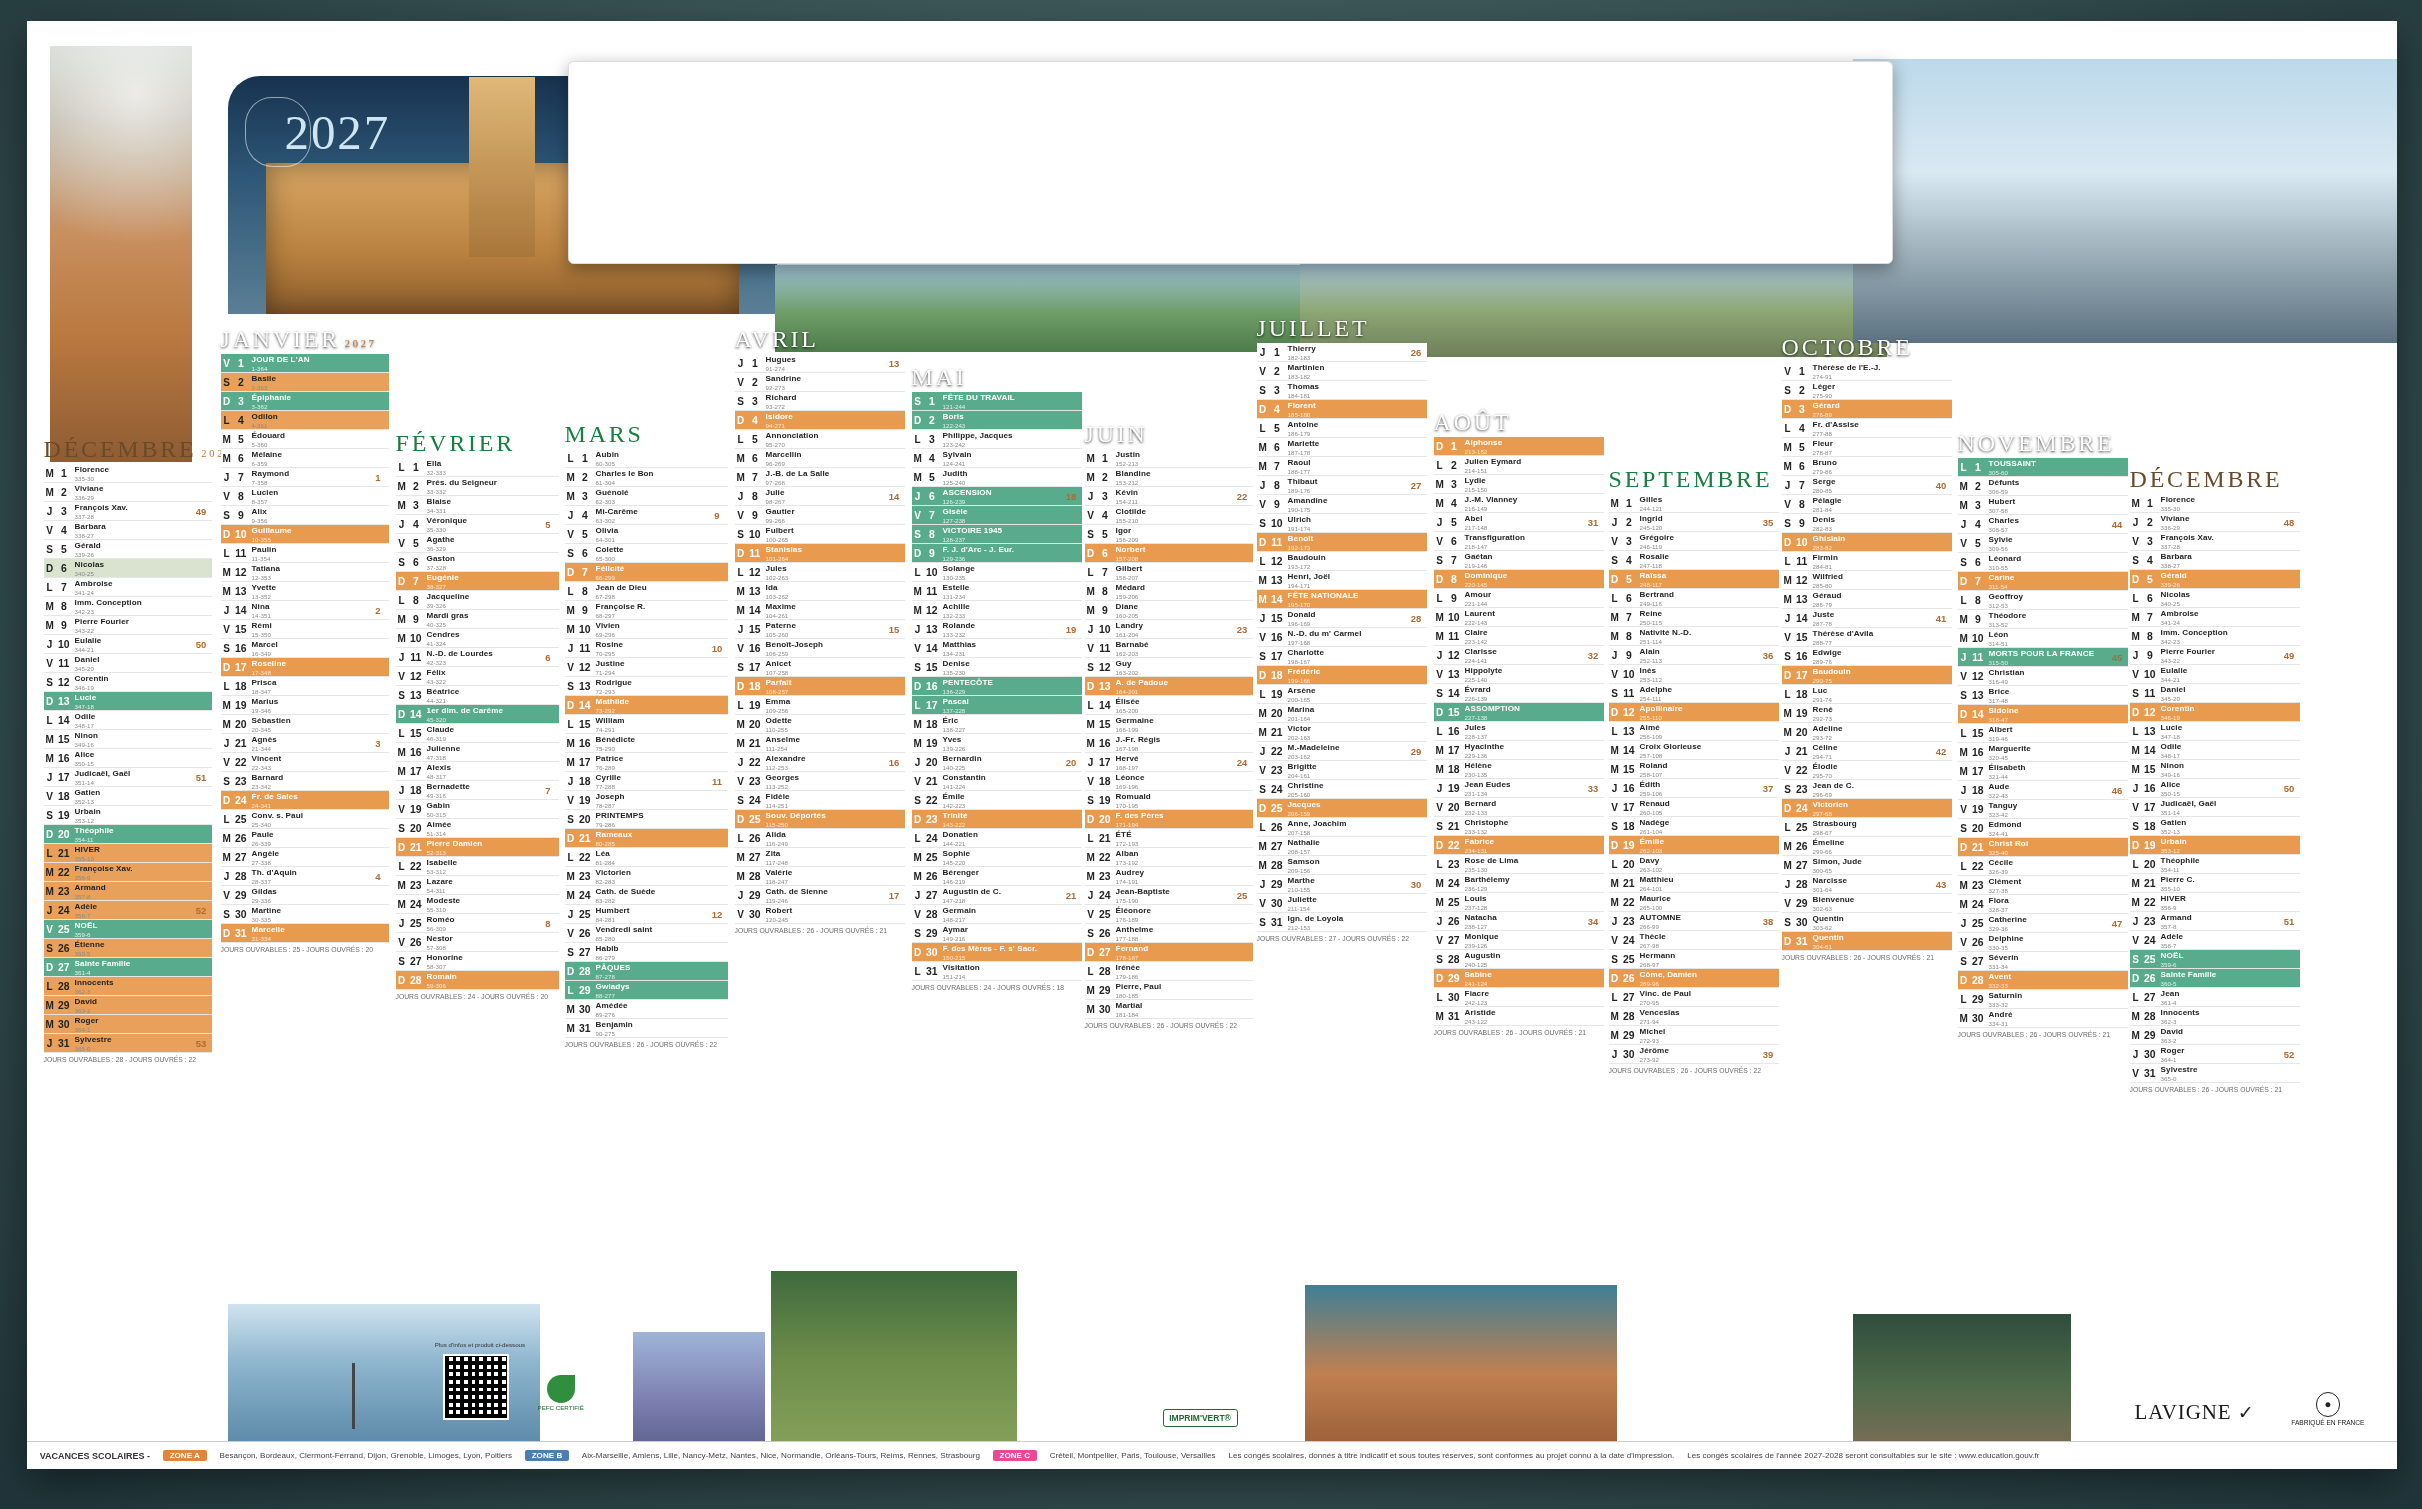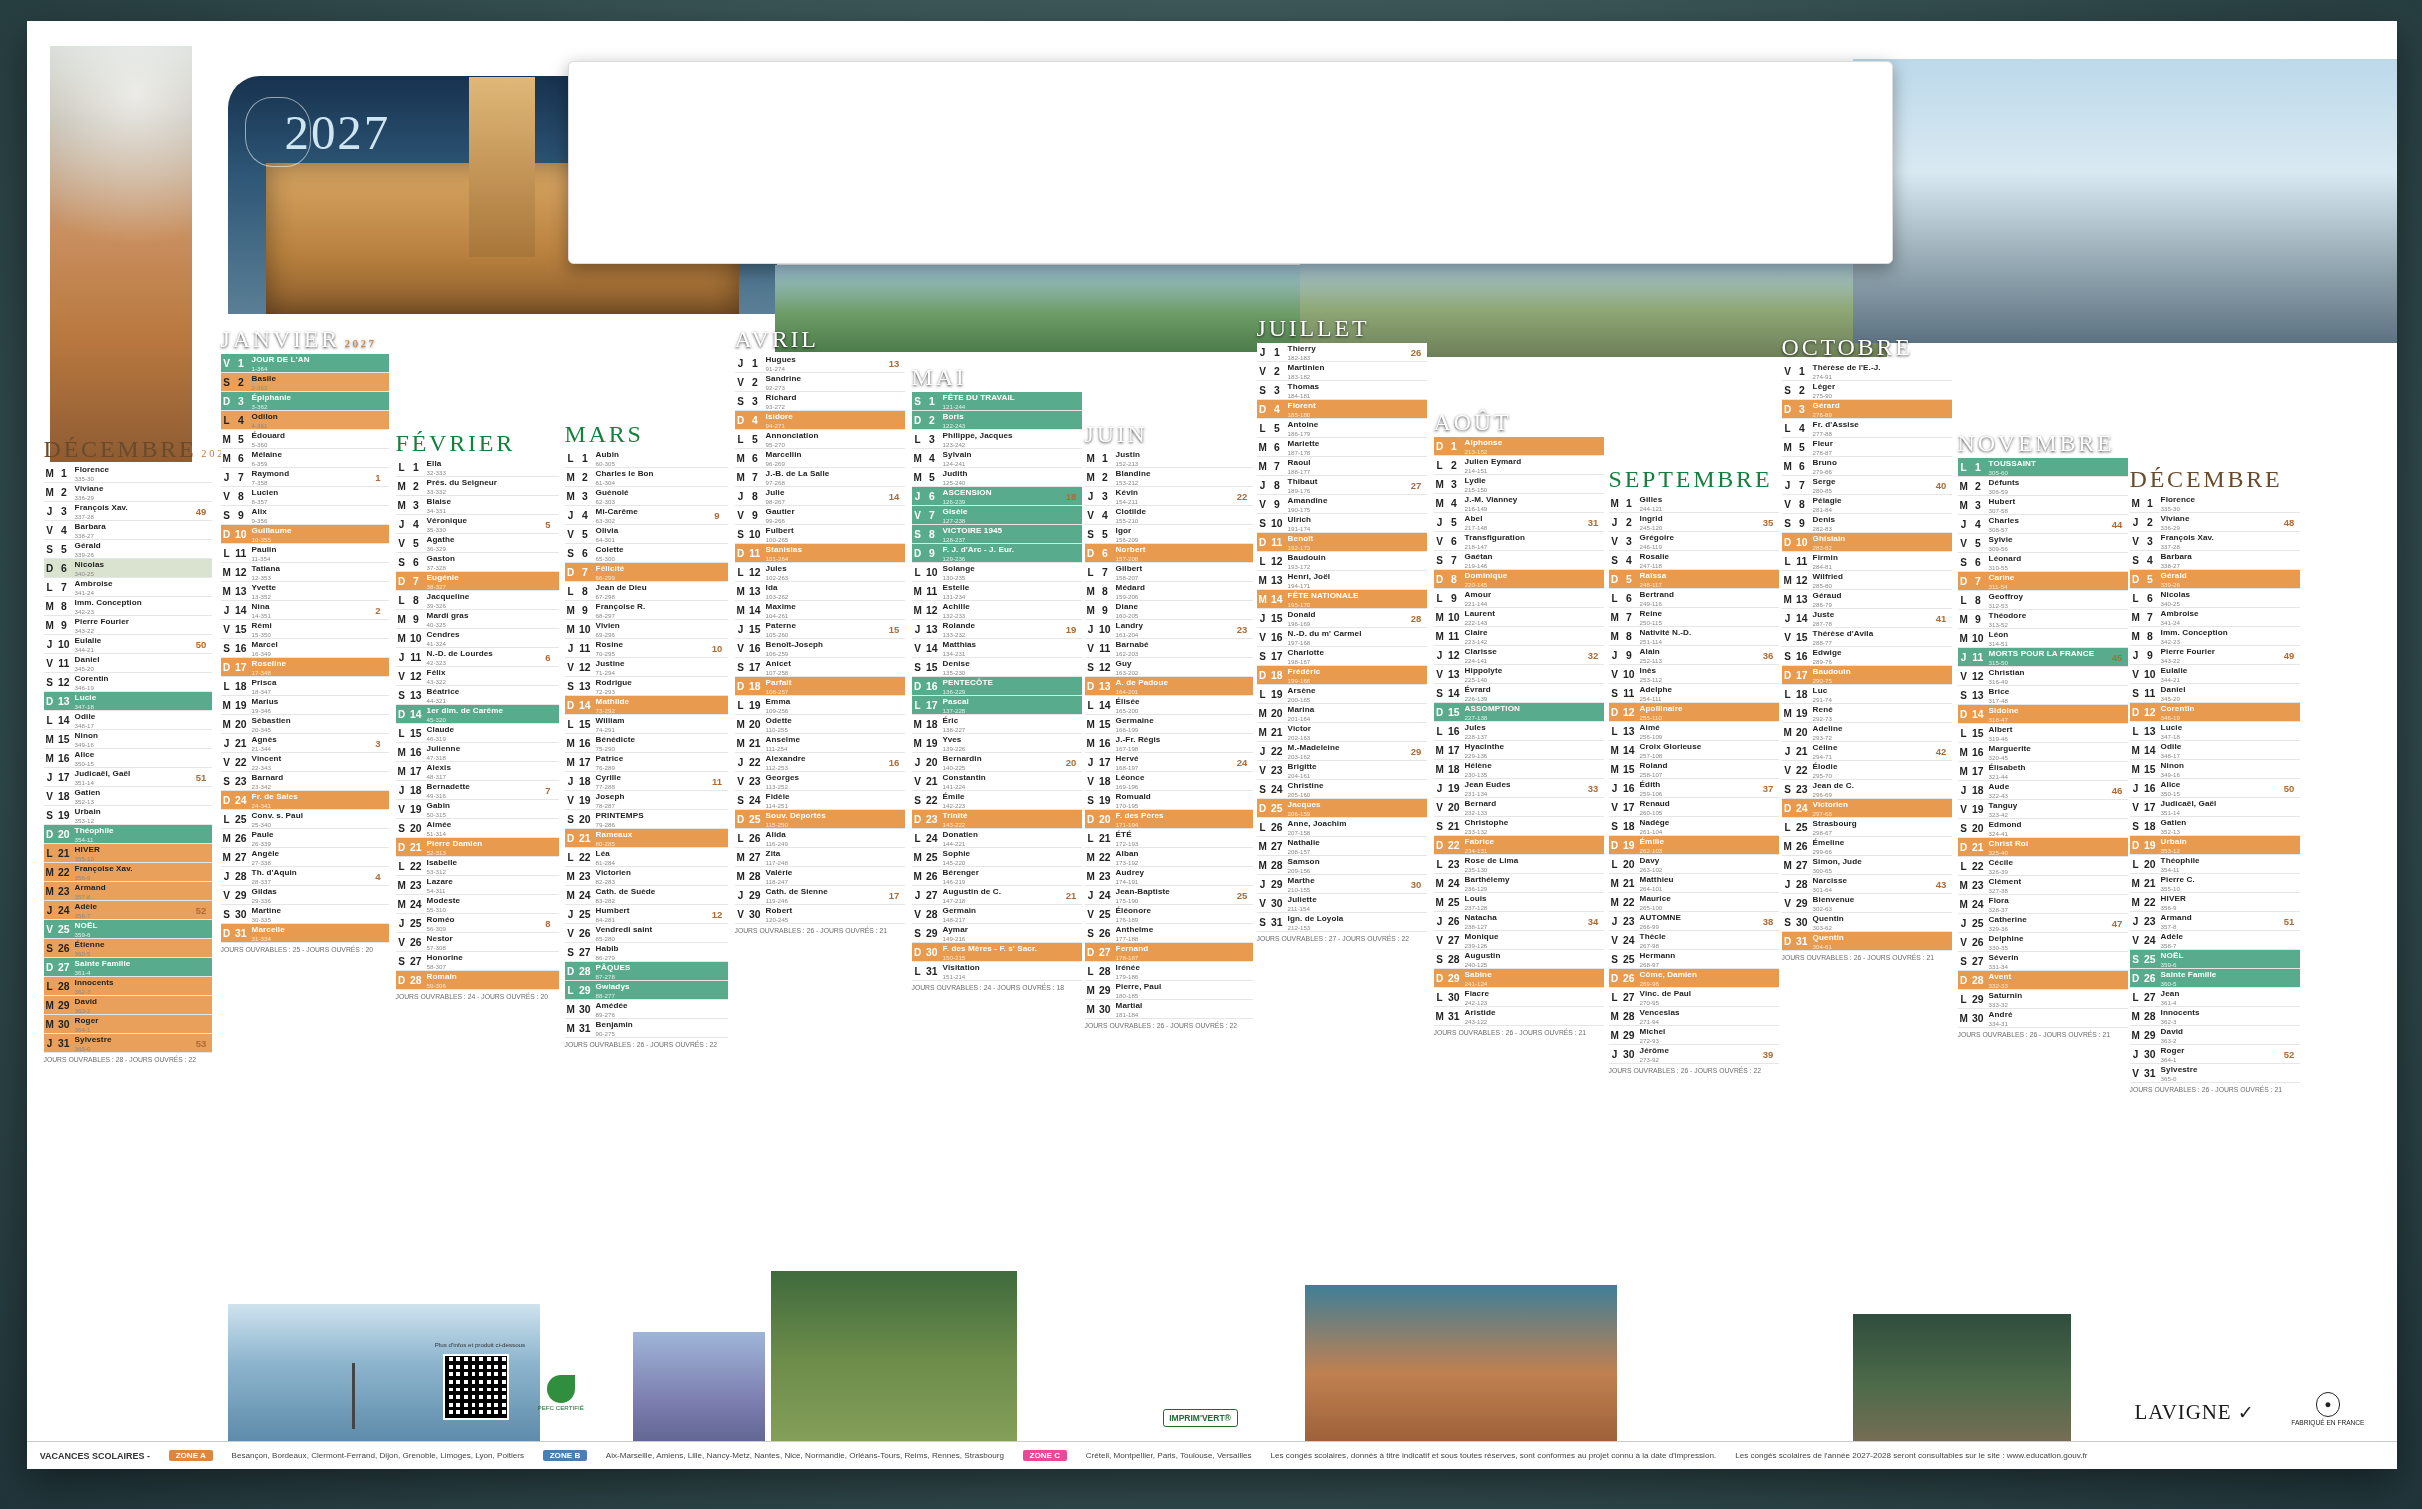--- a/index.html
+++ b/index.html
@@ -121,21 +121,21 @@
   .row.grn .d,.row.grn .n{ color:#fff; }
   .row.zoneA{ background:#e9a05a; }
 
   .colwrap{ position:absolute; width:185px; z-index:20; }
 
   
   #footer{
     position:absolute; left:0; bottom:0; width:100%; height:28px;
     background:#fff; border-top:0.9px solid #ccc;
     font-size:9px; color:#333; display:flex; align-items:center;
-    padding-left:13.2px; gap:19px; z-index:50;
+    padding-left:13.2px; gap:13px; z-index:50;
   }
   .zchip{ display:inline-block; padding:0.9px 6.6px; color:#fff; font-weight:bold; font-size:8.1px; border-radius:1.9px;}
   .zA{background:#e0863c;} .zB{background:#4d7fae;} .zC{background:#ec4899;}
   #footer .small{ font-size:8.1px; color:#444; }
   .logo{
     position:absolute; right:142px; bottom:44px; z-index:45;
     font-family:"Liberation Serif",serif; font-size:21px; color:#1b1b1b; letter-spacing:0.9px;
   }
   .logo .tick{ color:#1b1b1b; font-size:19px; }
   .madein{

